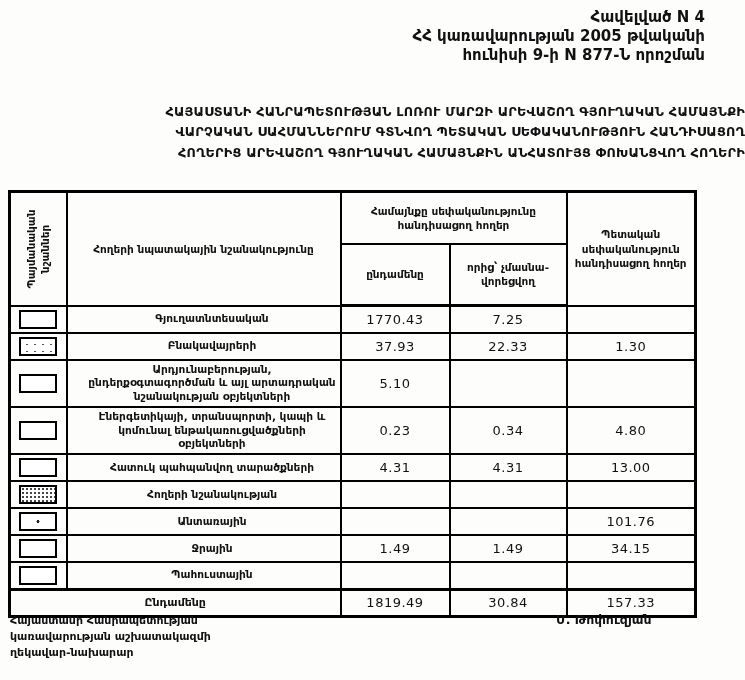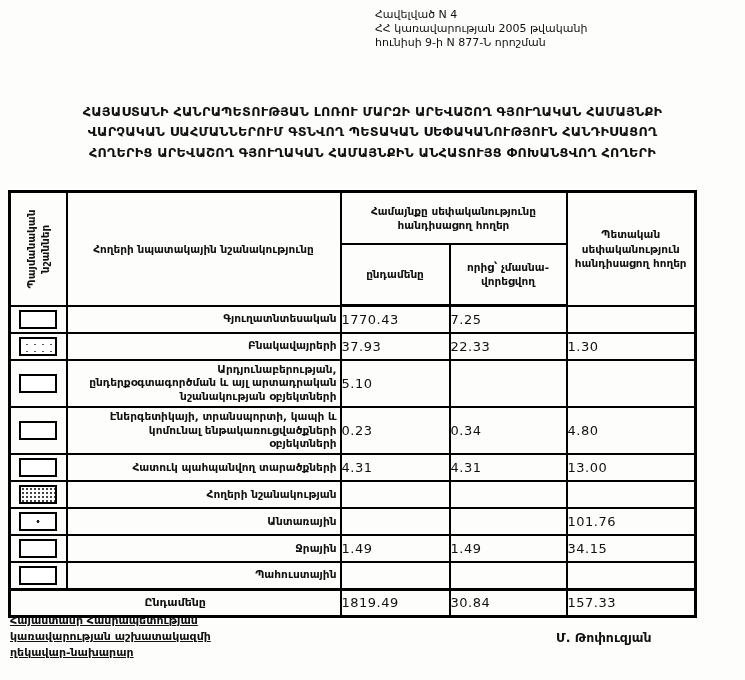--- a/index.html
+++ b/index.html
@@ -8,34 +8,34 @@
     position:relative;
     width:745px; height:680px;
     background:#fdfdfc;
     font-family:"DejaVu Sans", sans-serif;
     color:#111;
     overflow:hidden;
   }
   .annex-block {
     position:absolute; top:8px; right:40px;
     width:330px;
-    text-align:left;
-    font-size:11px; font-weight:normal;
+    text-align:right;
+    font-size:15px; font-weight:bold;
     line-height:1.25;
     white-space:pre-line;
   }
   .doc-title {
     position:absolute; top:60px; left:0;
     width:100%; text-align:center;
     font-size:15px; font-weight:bold;
     letter-spacing:1px;
   }
   .doc-subtitle {
     position:absolute; top:102px; left:0;
-    width:100%; text-align:center;
+    width:100%; text-align:right;
     font-size:12.8px; font-weight:bold;
     line-height:1.6;
     white-space:pre-line;
     letter-spacing:0.2px;
   }
   table.land-table {
     position:absolute; top:190px; left:8px;
     width:686px;
     border-collapse:collapse;
     table-layout:fixed;
@@ -61,24 +61,25 @@
     transform:translate(-50%,-50%) rotate(-90deg);
     text-align:center;
     font-size:10.5px; font-weight:bold; line-height:1.35;
     white-space:pre-line;
   }
   .trow td { height:27px; }
   .trow.tall td { height:43px; }
   .c-name {
     font-size:10.6px; font-weight:bold;
     padding:2px 3px 2px 20px; line-height:1.3;
-    text-align:right;
+    text-align:center;
   }
   .c-val {
     font-size:13px; font-weight:400;
+    text-align:center;
     letter-spacing:0.5px;
   }
   .c-sign { text-align:center; }
   .sign {
     width:38px; height:19px;
     margin:0 auto;
     border:2px solid #000;
     background:#fff;
   }
   .sign-dotted {
@@ -95,24 +96,23 @@
     background-repeat:no-repeat;
     background-position:center center;
   }
   .t-foot td { height:27px; border-top:3px solid #000; }
   .t-foot .f-label { font-size:11px; font-weight:bold; text-align:center; }
   .signoff {
     position:absolute; top:613px; left:10px;
     font-size:11px; font-weight:bold;
     line-height:1.45;
     white-space:pre-line;
-    text-decoration:underline;
   }
   .signature {
-    position:absolute; top:630px; left:556px;
+    position:absolute; top:612px; left:556px;
     font-size:12.5px; font-weight:bold;
   }
 </style>
 </head>
 <body>
 
 <div class="page">
 
   <div class="annex-block">Հավելված N 4
 ՀՀ կառավարության 2005 թվականի

